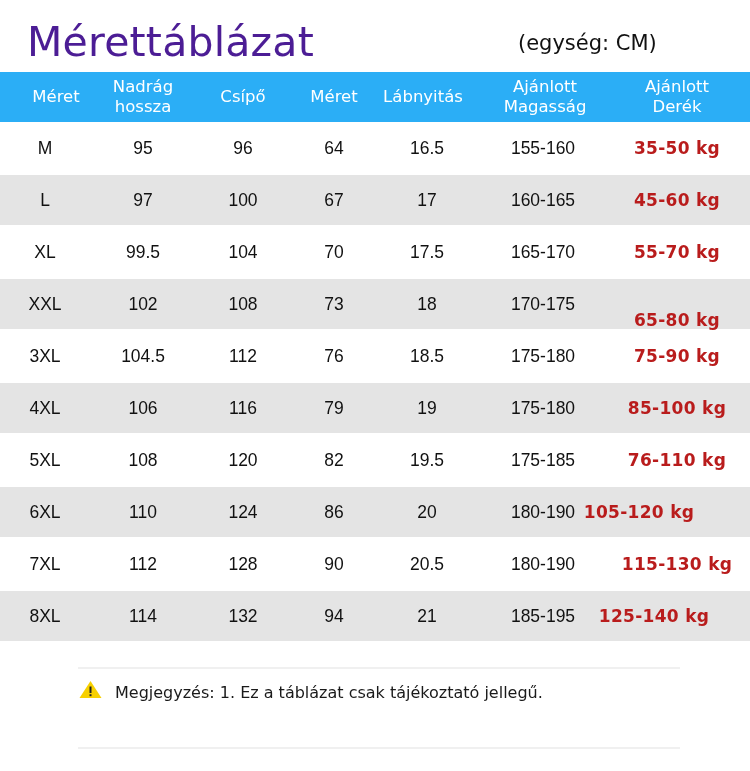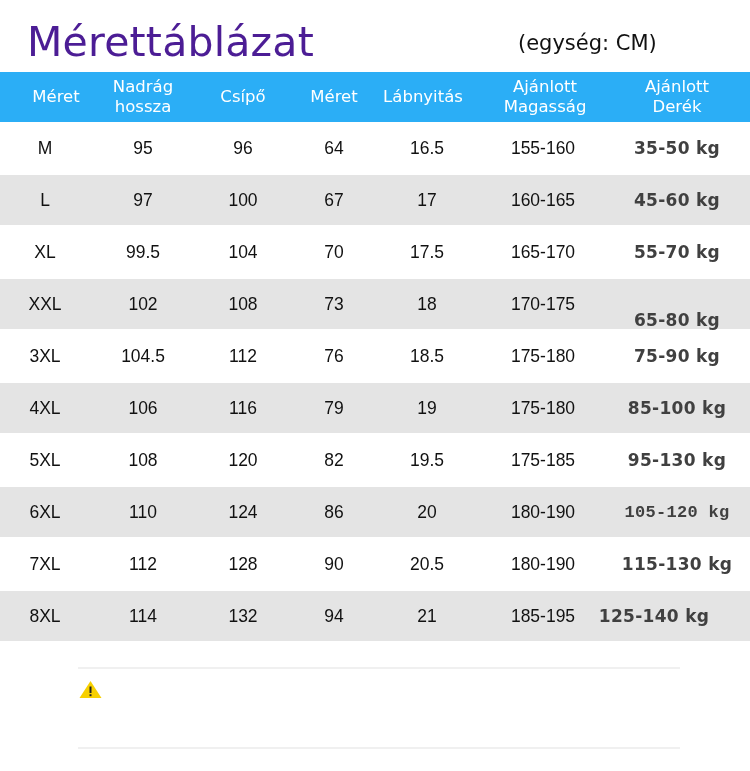--- a/index.html
+++ b/index.html
@@ -11,21 +11,21 @@
     .table { position: absolute; left: 0; top: 72px; width: 750px; }
     .head { height: 50px; background: #2BAEF6; color: #fff; display: flex; align-items: center; }
     .row { height: 52px; display: flex; align-items: center; }
     .row.stripe { background: #e4e4e4; }
     .row.stripe { height: 50px; margin: 1px 0; }
     .cell { position: absolute; transform: translateX(-50%); text-align: center; white-space: nowrap; }
     .head .cell { font-family: "DejaVu Sans", sans-serif; font-size: 16.5px; line-height: 20px; }
     .row .cell { font-family: "Liberation Sans", sans-serif; font-size: 19px; color: #111;
                  transform: translateX(-50%) scaleX(0.92); }
     .row .cell.w { font-family: "DejaVu Sans", sans-serif; font-size: 17px; font-weight: bold;
-                   color: #404040; transform: translateX(-50%); letter-spacing: 0.3px; }
+                   color: #b91c1c; transform: translateX(-50%); letter-spacing: 0.3px; }
     .rowwrap { position: relative; }
     .note-line { position: absolute; left: 78px; width: 602px; height: 2px; background: #f0f0f0; }
     .note { position: absolute; left: 115px; top: 680px; font-family: "DejaVu Sans", sans-serif;
             font-size: 16px; line-height: 25px; color: #1a1a1a; }
     .warn { position: absolute; left: 79px; top: 680px; width: 23px; height: 19px; }
   </style>
 </head>
 <body>
 
 <div class="title">Mérettáblázat</div>
@@ -114,30 +114,30 @@
         <div class="cell" style="left: 543px;">175-180</div>
         <div class="cell w" style="left: 677px;">85-100 kg</div>
       </div>
       <div class="row rowwrap">
         <div class="cell" style="left: 45px;">5XL</div>
         <div class="cell" style="left: 143px;">108</div>
         <div class="cell" style="left: 243px;">120</div>
         <div class="cell" style="left: 334px;">82</div>
         <div class="cell" style="left: 427px;">19.5</div>
         <div class="cell" style="left: 543px;">175-185</div>
-        <div class="cell w" style="left: 677px;">95-130 kg</div>
+        <div class="cell w" style="left: 677px;">76-110 kg</div>
       </div>
       <div class="row rowwrap stripe">
         <div class="cell" style="left: 45px;">6XL</div>
         <div class="cell" style="left: 143px;">110</div>
         <div class="cell" style="left: 243px;">124</div>
         <div class="cell" style="left: 334px;">86</div>
         <div class="cell" style="left: 427px;">20</div>
         <div class="cell" style="left: 543px;">180-190</div>
-        <div class="cell w" style="left: 677px; font-family: Liberation Mono, monospace;">105-120 kg</div>
+        <div class="cell w" style="left: 639px;">105-120 kg</div>
       </div>
       <div class="row rowwrap">
         <div class="cell" style="left: 45px;">7XL</div>
         <div class="cell" style="left: 143px;">112</div>
         <div class="cell" style="left: 243px;">128</div>
         <div class="cell" style="left: 334px;">90</div>
         <div class="cell" style="left: 427px;">20.5</div>
         <div class="cell" style="left: 543px;">180-190</div>
         <div class="cell w" style="left: 677px;">115-130 kg</div>
       </div>
@@ -153,14 +153,15 @@
     </div>
 </div>
 
 <div class="note-line" style="top:667px;"></div>
 <svg class="warn" viewBox="0 0 23 19">
   <polygon points="11.5,1 22.5,18 0.5,18" fill="#F7D000"></polygon>
   <rect x="10.5" y="6.5" width="2" height="6.5" fill="#222"></rect>
   <rect x="10.5" y="14.2" width="2" height="2" fill="#222"></rect>
 </svg>
 <div class="note">
+  <div>Megjegyzés: 1. Ez a táblázat csak tájékoztató jellegű.</div>
 </div>
 <div class="note-line" style="top:747px;"></div>
 
 </body></html>

